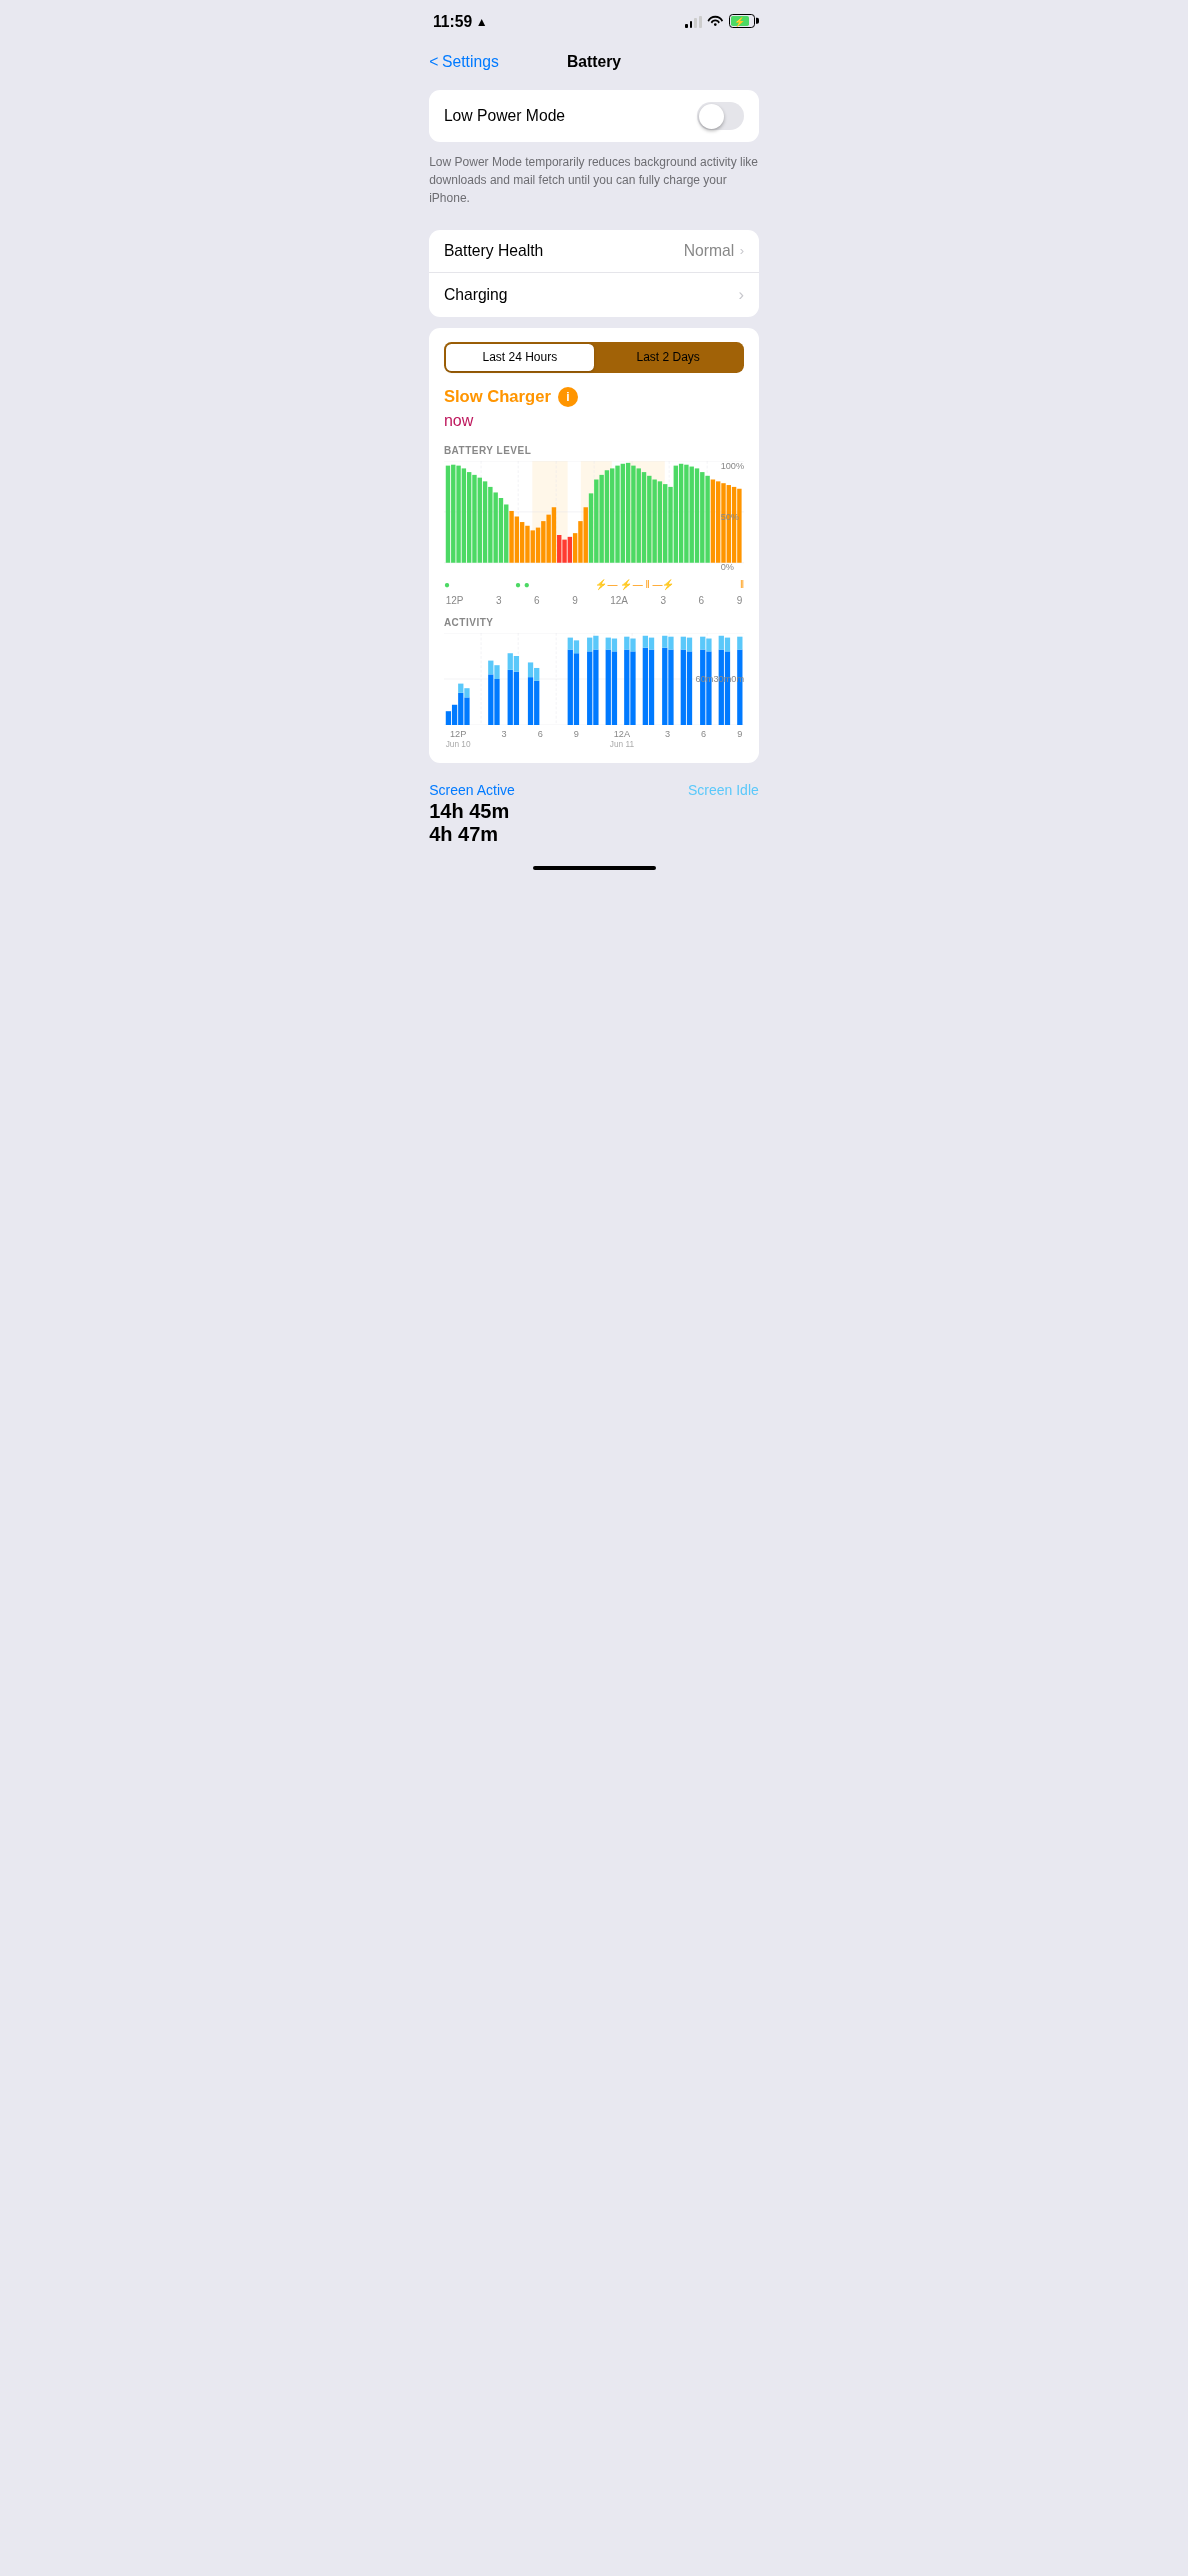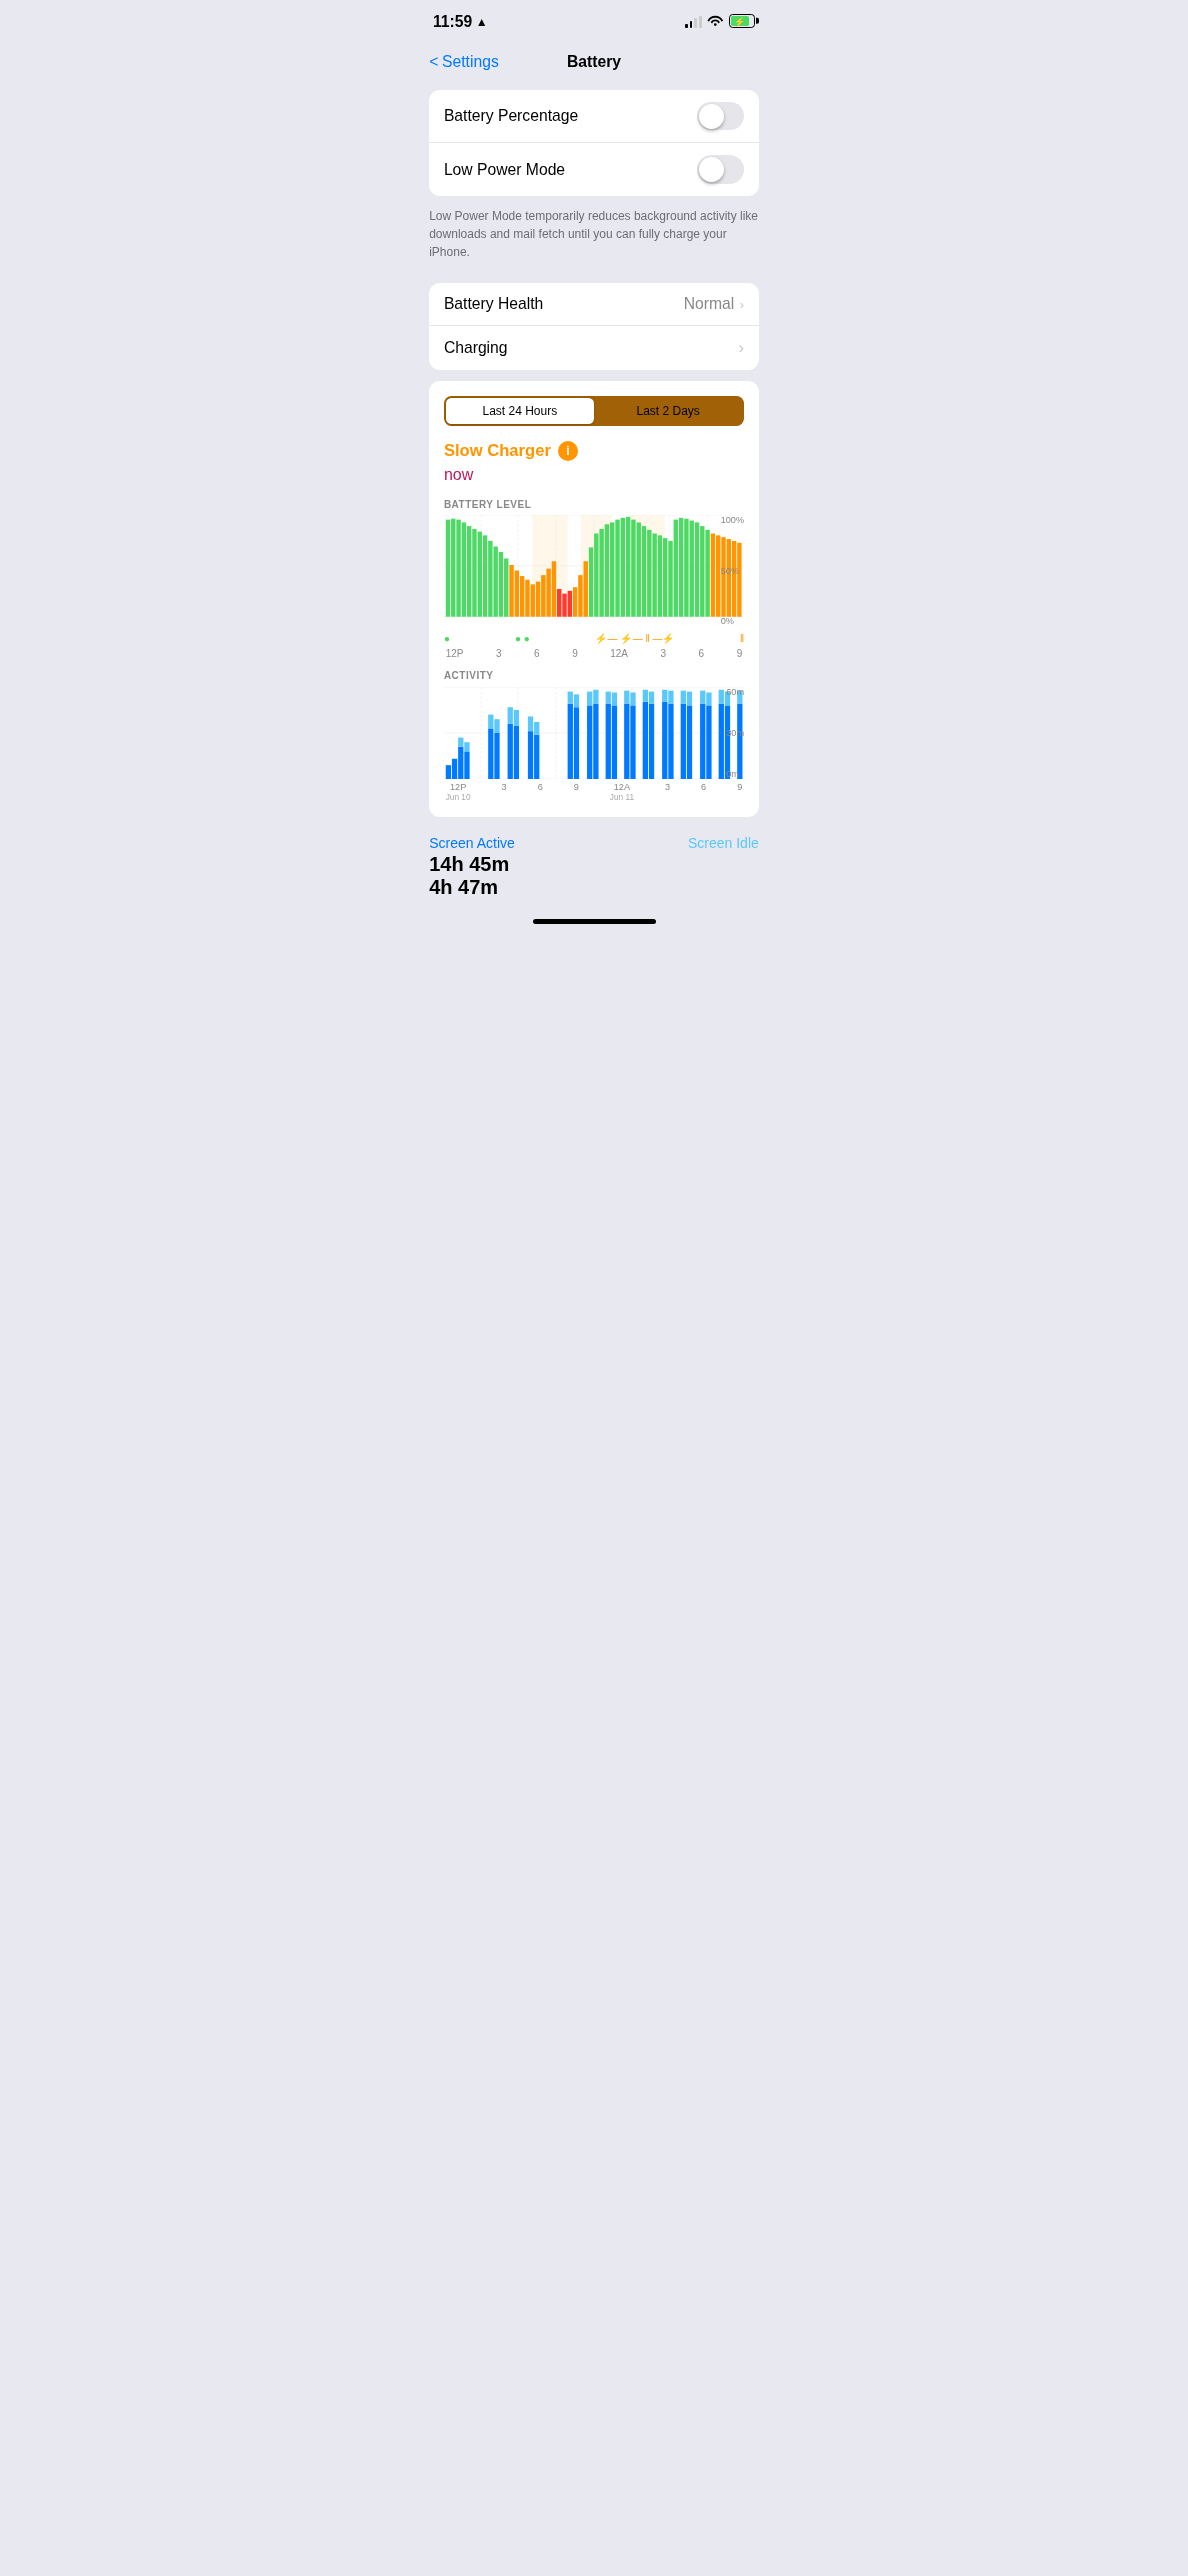--- a/index.html
+++ b/index.html
@@ -281,25 +281,26 @@
     .activity-chart {
       width: 100%;
       height: 100%;
     }
     .activity-y-labels {
       position: absolute;
       right: 0;
       top: 0;
       height: 100%;
       display: flex;
-      flex-direction: column;
+      flex-direction: row;
       justify-content: space-between;
       font-size: 9.2px;
       color: #888;
       pointer-events: none;
+      align-items: center;
     }
 
     
     .chart-x-labels-2 {
       display: flex;
       justify-content: space-between;
       font-size: 9.2px;
       color: #888;
       padding: 0 1.8px;
     }
@@ -376,26 +377,20 @@
 
 <div class="nav-bar">
   <div class="nav-back">
     <span>&lt;</span>
     <span>Settings</span>
   </div>
   <span class="nav-title">Battery</span>
 </div>
 
 <div class="settings-section">
-  <div class="settings-row">
-    <span class="settings-row-label">Battery Percentage</span>
-    <div class="toggle">
-      <div class="toggle-knob"></div>
-    </div>
-  </div>
   <div class="settings-row">
     <span class="settings-row-label">Low Power Mode</span>
     <div class="toggle">
       <div class="toggle-knob"></div>
     </div>
   </div>
 </div>
 
 <div class="settings-description">Low Power Mode temporarily reduces background activity like downloads and mail fetch until you can fully charge your iPhone.</div>
 

